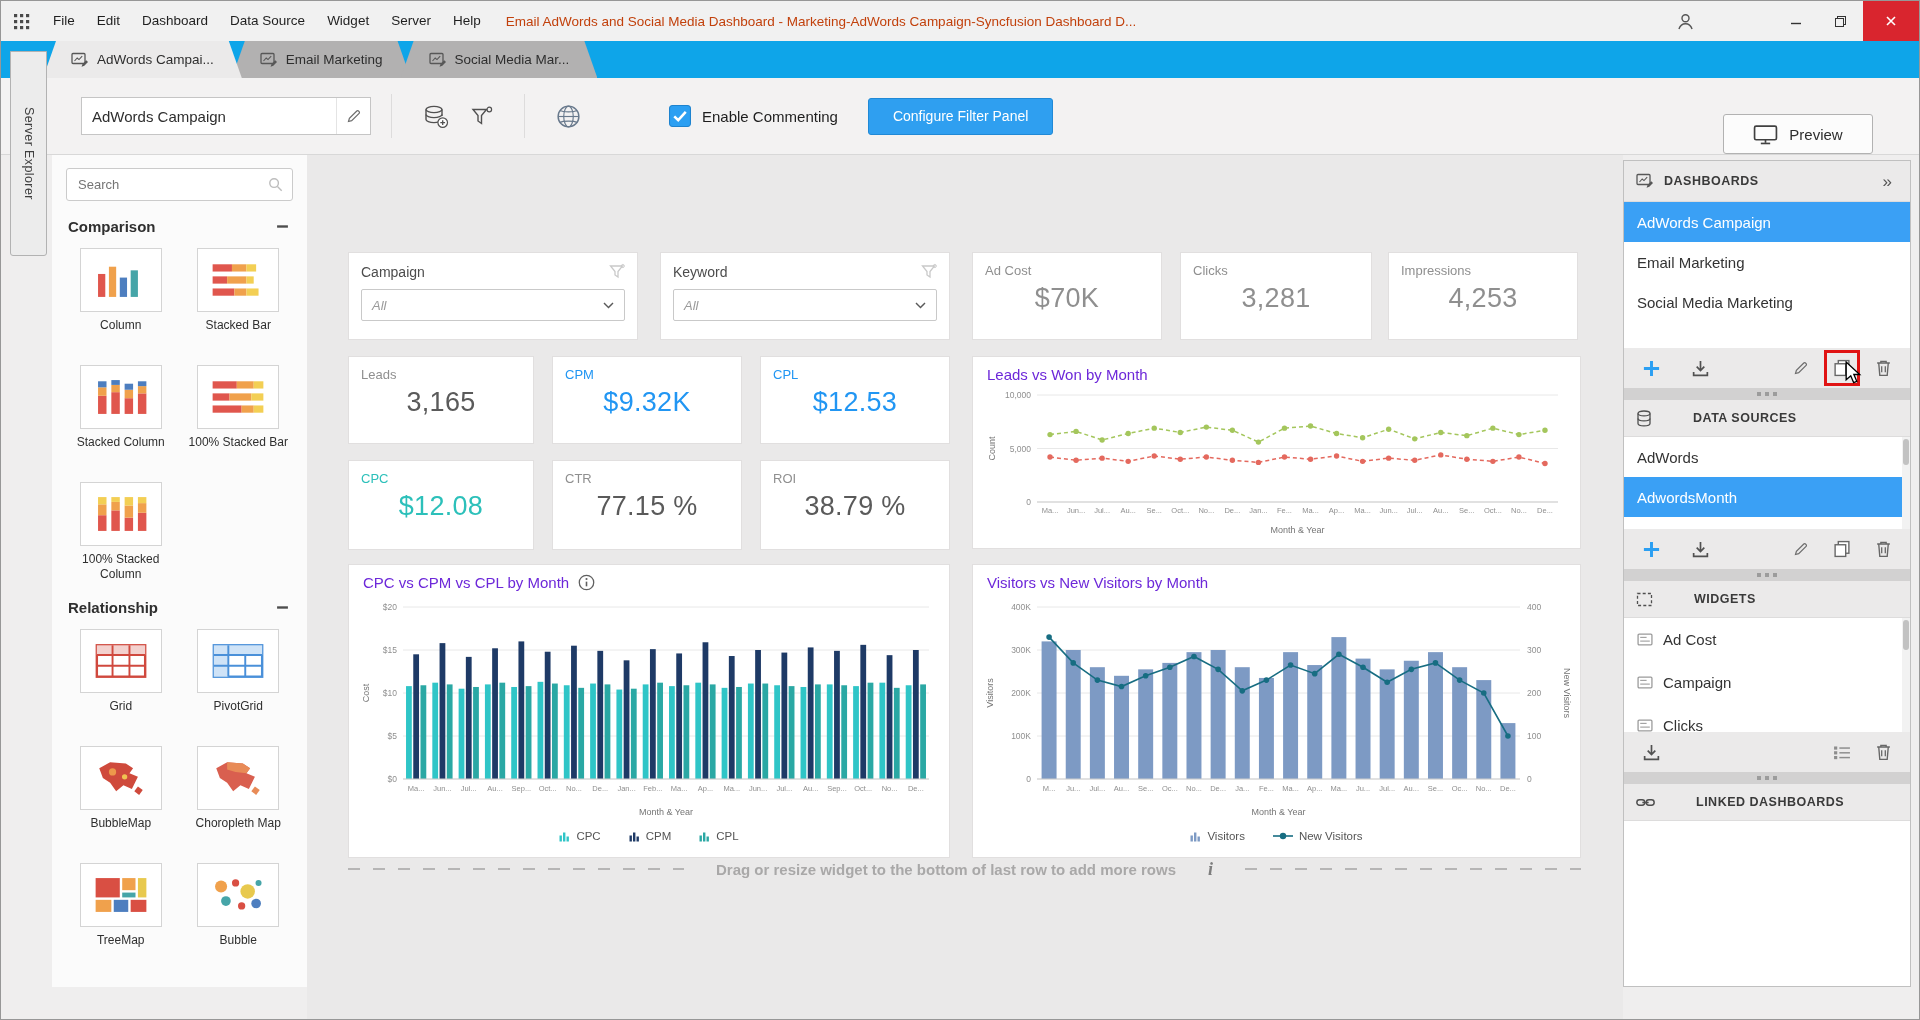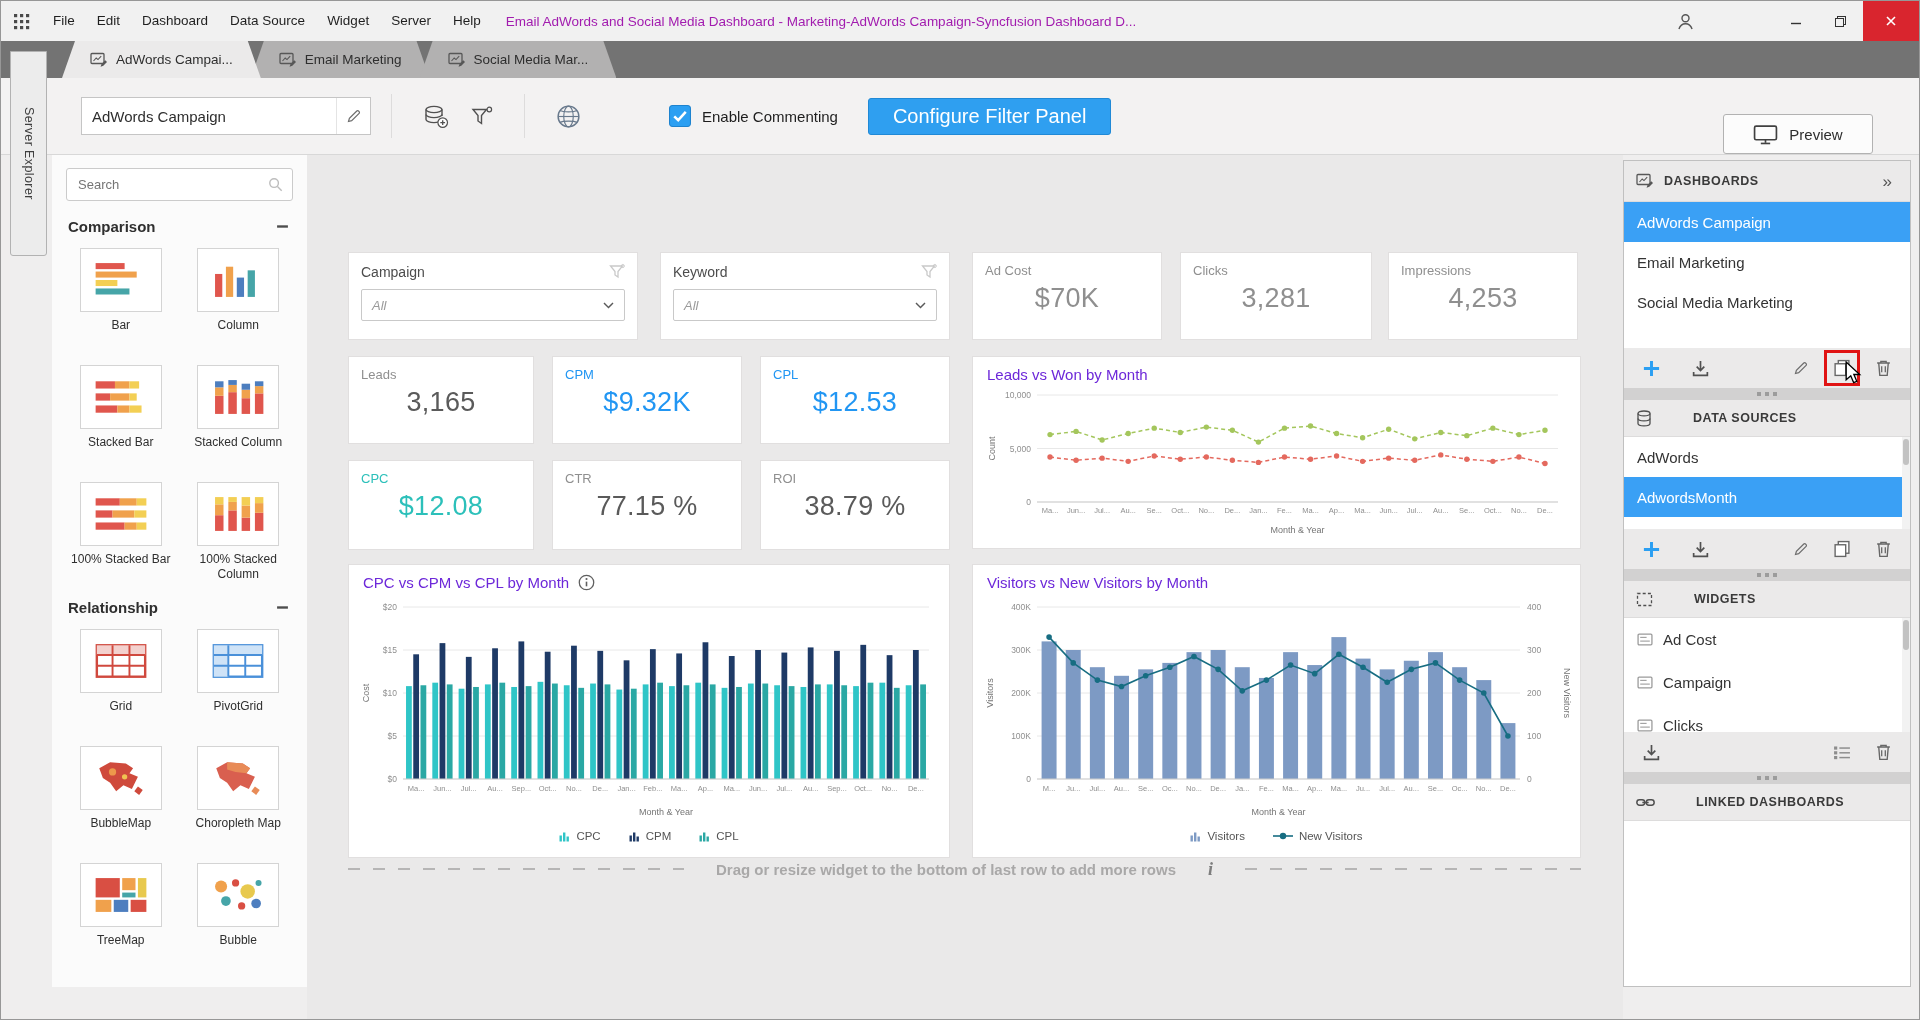--- a/index.html
+++ b/index.html
@@ -3,39 +3,39 @@
 <meta charset="utf-8">
 <style>
   html,body{margin:0;padding:0;}
   body{width:1920px;height:1020px;font-family:"Liberation Sans",sans-serif;background:#6f6f6f;}
   #app{position:relative;width:1920px;height:1020px;background:#efeeee;border:1px solid #979797;box-sizing:border-box;overflow:hidden;}
   
   #titlebar{position:absolute;top:0;left:0;right:0;height:40px;background:#f1f1f1;border-bottom:1px solid #e2e2e2;display:flex;align-items:center;}
   .grid-icon{margin:0 12px;display:flex;}
   .menu-item{padding:0 11px;font-size:13.5px;color:#1f1f1f;line-height:40px;white-space:nowrap;cursor:default;}
   #menubar{display:flex;}
-  #win-title{flex:1;min-width:0;font-size:13.5px;color:#a21caf;margin-left:14px;white-space:nowrap;overflow:hidden;}
+  #win-title{flex:1;min-width:0;font-size:13.5px;color:#c2410c;margin-left:14px;white-space:nowrap;overflow:hidden;}
   #tb-right{display:flex;align-items:center;}
   .tb-user{width:44px;height:40px;display:flex;align-items:center;justify-content:center;margin-right:66px;}
   .win-btn{width:45px;height:40px;display:flex;align-items:center;justify-content:center;background:none;border:none;}
   .win-btn.close{background:#d9252e;width:56px;}
   
-  #tabbar{position:absolute;top:40px;left:0;right:0;height:37px;background:#737373;display:flex;padding-left:61px;}
+  #tabbar{position:absolute;top:40px;left:0;right:0;height:37px;background:#0ea5e9;display:flex;padding-left:42px;}
   .tab{display:flex;align-items:center;gap:8px;padding:0 28px;font-size:13.5px;color:#2e2e2e;background:#b2b1b1;clip-path:polygon(13px 0,calc(100% - 13px) 0,100% 100%,0 100%);margin-right:-10px;cursor:default;white-space:nowrap;}
   .tab.active{background:#ebeaea;z-index:2;}
   
   #toolbar{position:absolute;top:77px;left:0;right:0;height:76px;background:#f3f2f2;border-bottom:1px solid #d8d8d8;display:flex;align-items:center;padding-left:80px;z-index:1;}
   #name-input-wrap{width:288px;height:36px;background:#fff;border:1px solid #c5c5c5;display:flex;align-items:center;}
   #dash-name{flex:1;min-width:0;border:none;outline:none;font-size:15px;padding:0 10px;color:#2e2e2e;background:transparent;font-family:"Liberation Sans",sans-serif;}
   .inp-btn{width:34px;height:100%;border:none;border-left:1px solid #e4e4e4;background:none;display:flex;align-items:center;justify-content:center;}
   .vsep{width:1px;height:44px;background:#dddcdc;margin:0 20px;}
   .tool-btn{width:46px;height:46px;background:none;border:none;display:flex;align-items:center;justify-content:center;}
   #commenting-check{margin-left:78px;display:flex;cursor:default;}
   #commenting-label{margin-left:11px;font-size:15px;color:#1e1e1e;}
-  #cfg-filter-btn{margin-left:30px;height:37px;padding:0 24px;background:#2f9ff0;border:1px solid #2089d6;border-radius:3px;color:#fff;font-size:20px;font-family:"Liberation Sans",sans-serif;}
+  #cfg-filter-btn{margin-left:30px;height:37px;padding:0 24px;background:#2f9ff0;border:1px solid #2089d6;border-radius:3px;color:#fff;font-size:14px;font-family:"Liberation Sans",sans-serif;}
   #preview-btn{margin-left:auto;margin-right:46px;width:150px;height:40px;background:#fcfcfc;border:1px solid #b2b2b2;border-radius:3px;display:flex;align-items:center;justify-content:center;gap:11px;font-size:15px;color:#2e2e2e;font-family:"Liberation Sans",sans-serif;margin-top:36px;}
   
   #server-explorer-tab{position:absolute;left:9px;top:50px;width:35px;height:203px;background:#ececec;border:1px solid #b2b2b2;display:flex;align-items:center;justify-content:center;z-index:3;border-radius:0 0 3px 3px;}
   #server-explorer-tab span{writing-mode:vertical-rl;font-size:12.5px;color:#3f3f3f;letter-spacing:.4px;}
   
   #palette{position:absolute;left:51px;top:153px;width:255px;height:833px;background:#fbfbfb;border-right:1px solid #cfcfcf;overflow:hidden;}
   #search-wrap{margin:14px 14px 0;height:31px;border:1px solid #cbcbcb;border-radius:3px;background:#fff;display:flex;align-items:center;padding:0 9px;}
   #search-wrap input{flex:1;min-width:0;border:none;outline:none;font-size:13px;color:#555;font-family:"Liberation Sans",sans-serif;}
   .pal-header{display:flex;align-items:center;justify-content:space-between;padding:17px 16px 5px;}
   .pal-title{font-size:15px;font-weight:bold;color:#2f2f2f;}
@@ -254,33 +254,20 @@
     <div id="palette-sections">
         <div class="pal-header">
           <span class="pal-title">Comparison</span>
           <button class="rp-act">
             <svg width="13" height="13" viewBox="0 0 12 12">
               <line x1="1" y1="6" x2="11" y2="6" stroke="#4d4d4d" stroke-width="2.2"></line>
             </svg>
           </button>
         </div>
         <div class="pal-grid">
-          <div class="pal-item">
-            <div class="pal-thumb">
-              <span class="icon">
-                <svg width="58" height="42" viewBox="0 0 48 34">
-                  <rect x="3" y="3" width="24" height="5" fill="#e0564d"></rect>
-                  <rect x="3" y="10" width="34" height="5" fill="#f0a14c"></rect>
-                  <rect x="3" y="17" width="18" height="5" fill="#f3cf54"></rect>
-                  <rect x="3" y="24" width="28" height="5" fill="#46a5a8"></rect>
-                </svg>
-              </span>
-            </div>
-            <div class="pal-label">Bar</div>
-          </div>
           <div class="pal-item">
             <div class="pal-thumb">
               <span class="icon">
                 <svg width="58" height="42" viewBox="0 0 48 34">
                   <rect x="5" y="12" width="6" height="19" fill="#e0564d"></rect>
                   <rect x="14" y="6" width="6" height="25" fill="#f0a14c"></rect>
                   <rect x="23" y="15" width="6" height="16" fill="#4d7ebf"></rect>
                   <rect x="32" y="9" width="6" height="22" fill="#46a5a8"></rect>
                 </svg>
               </span>

